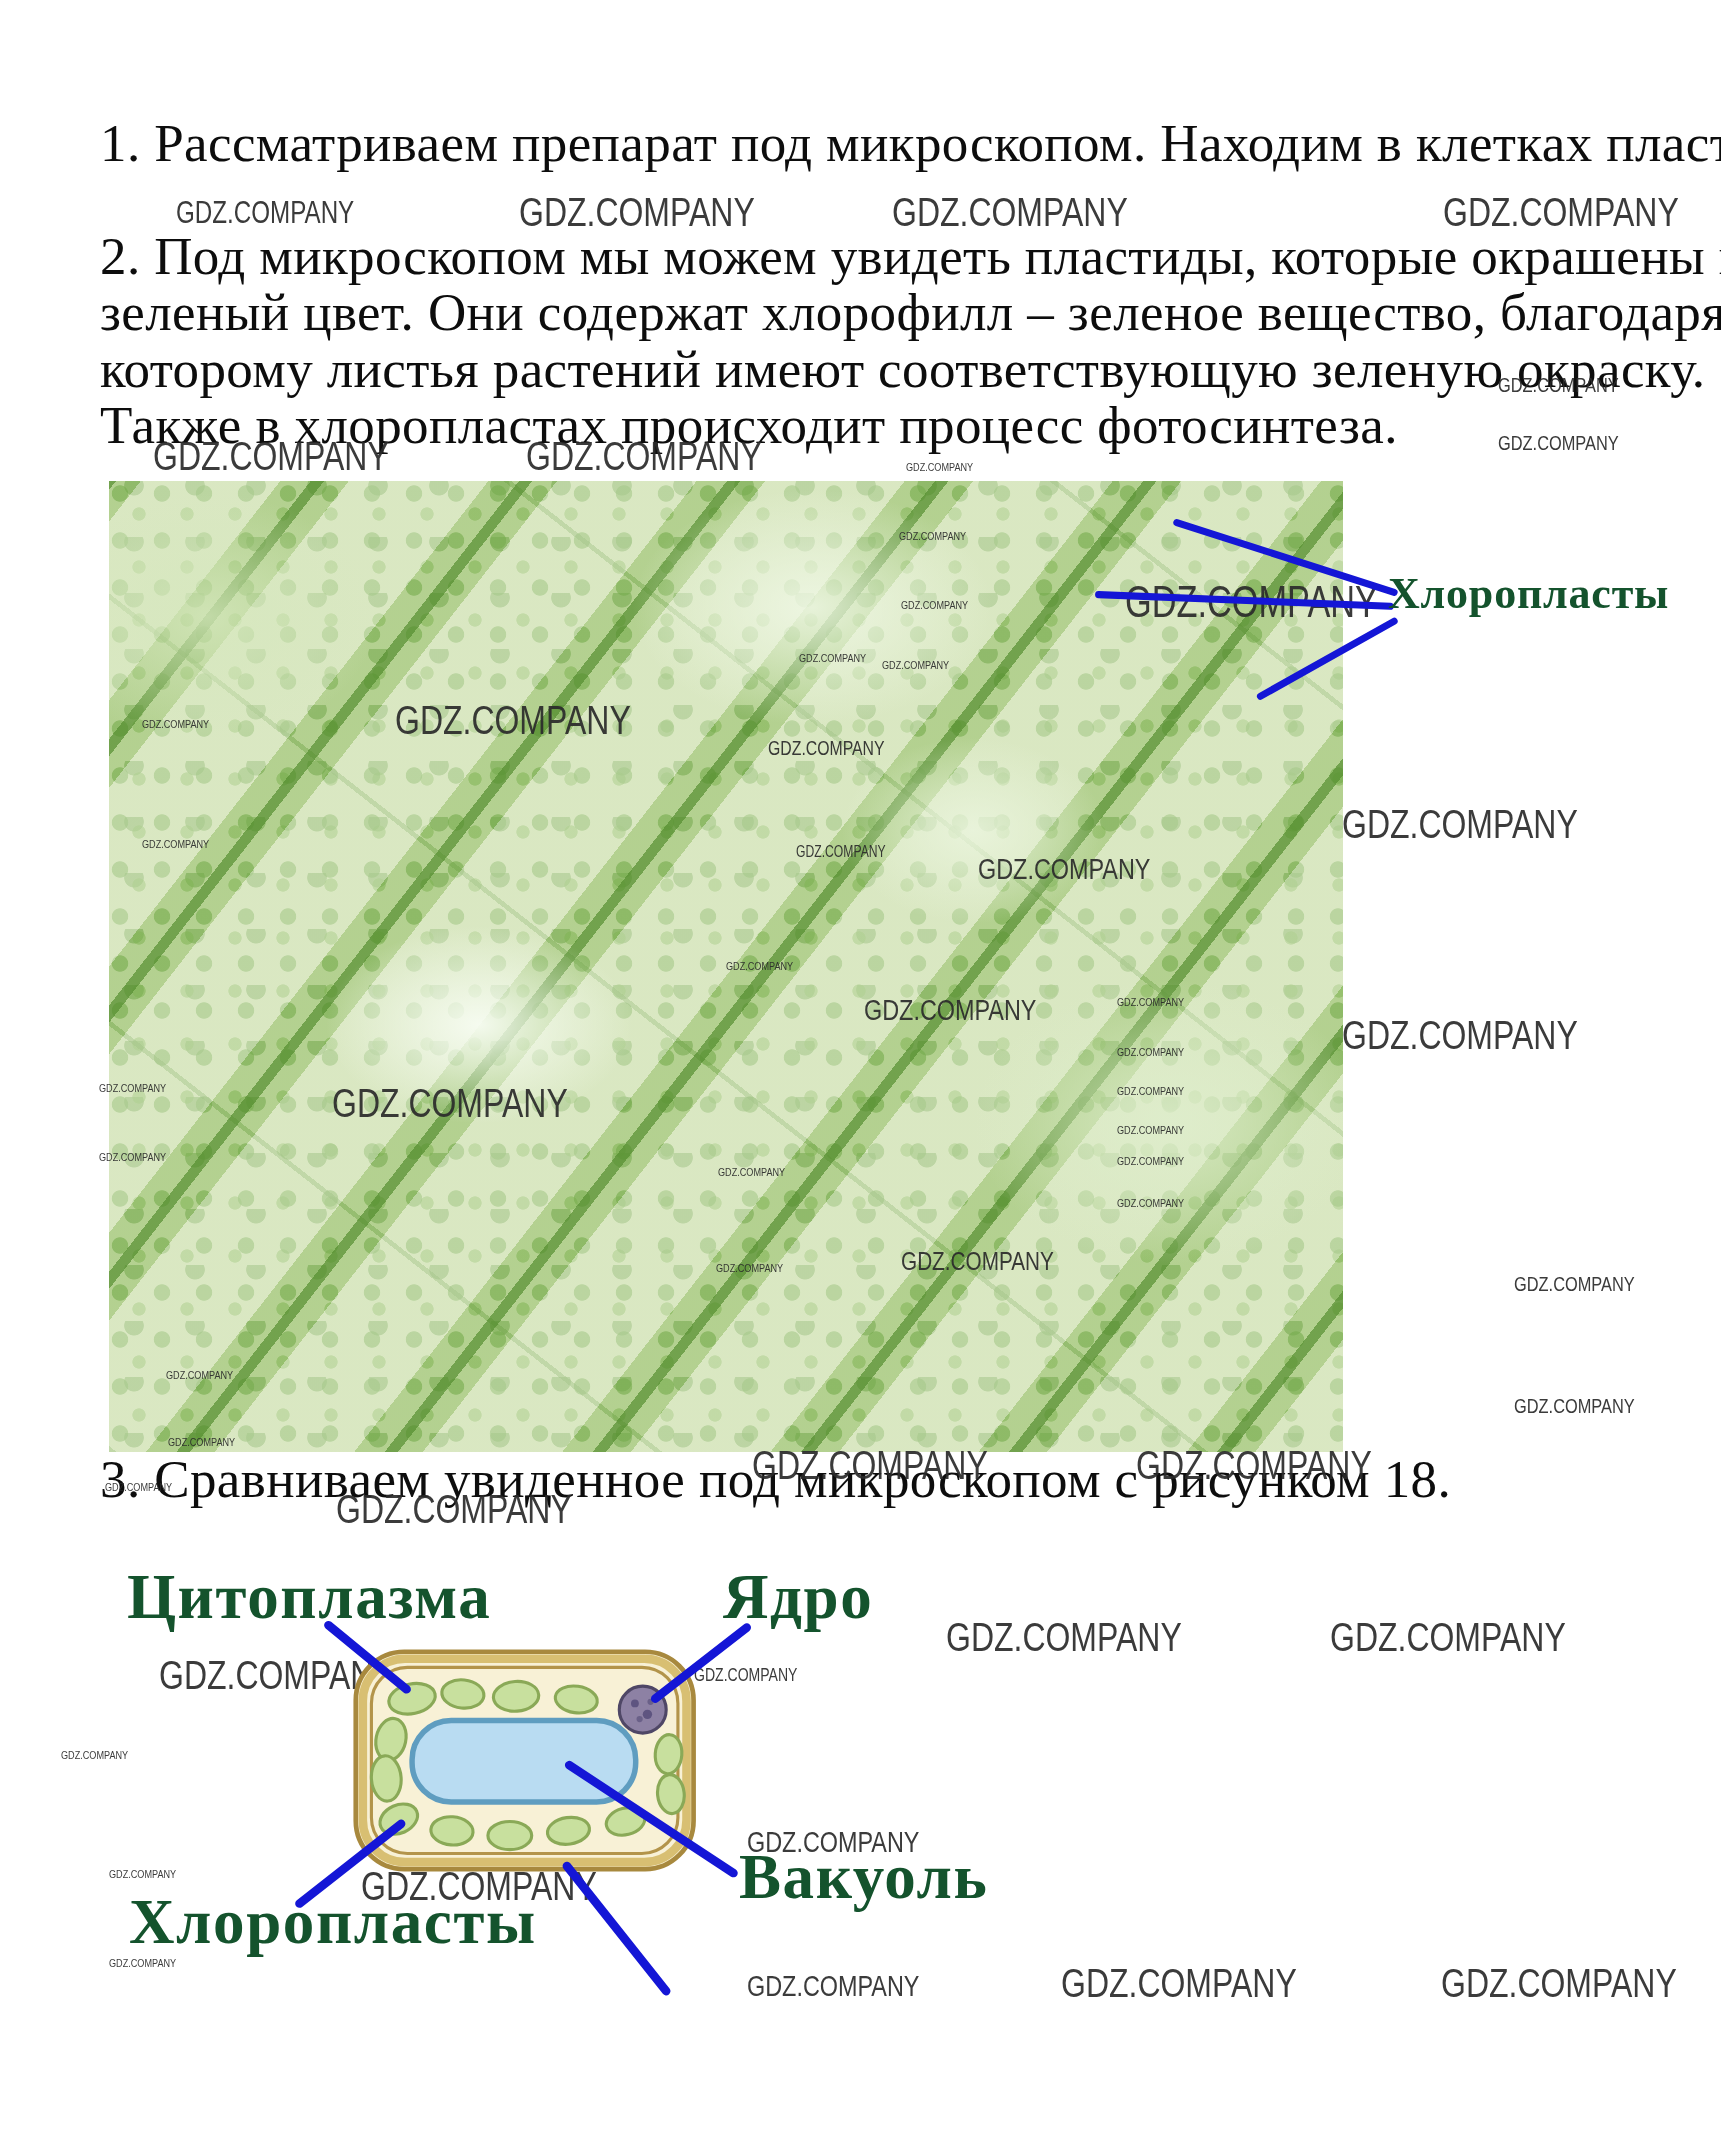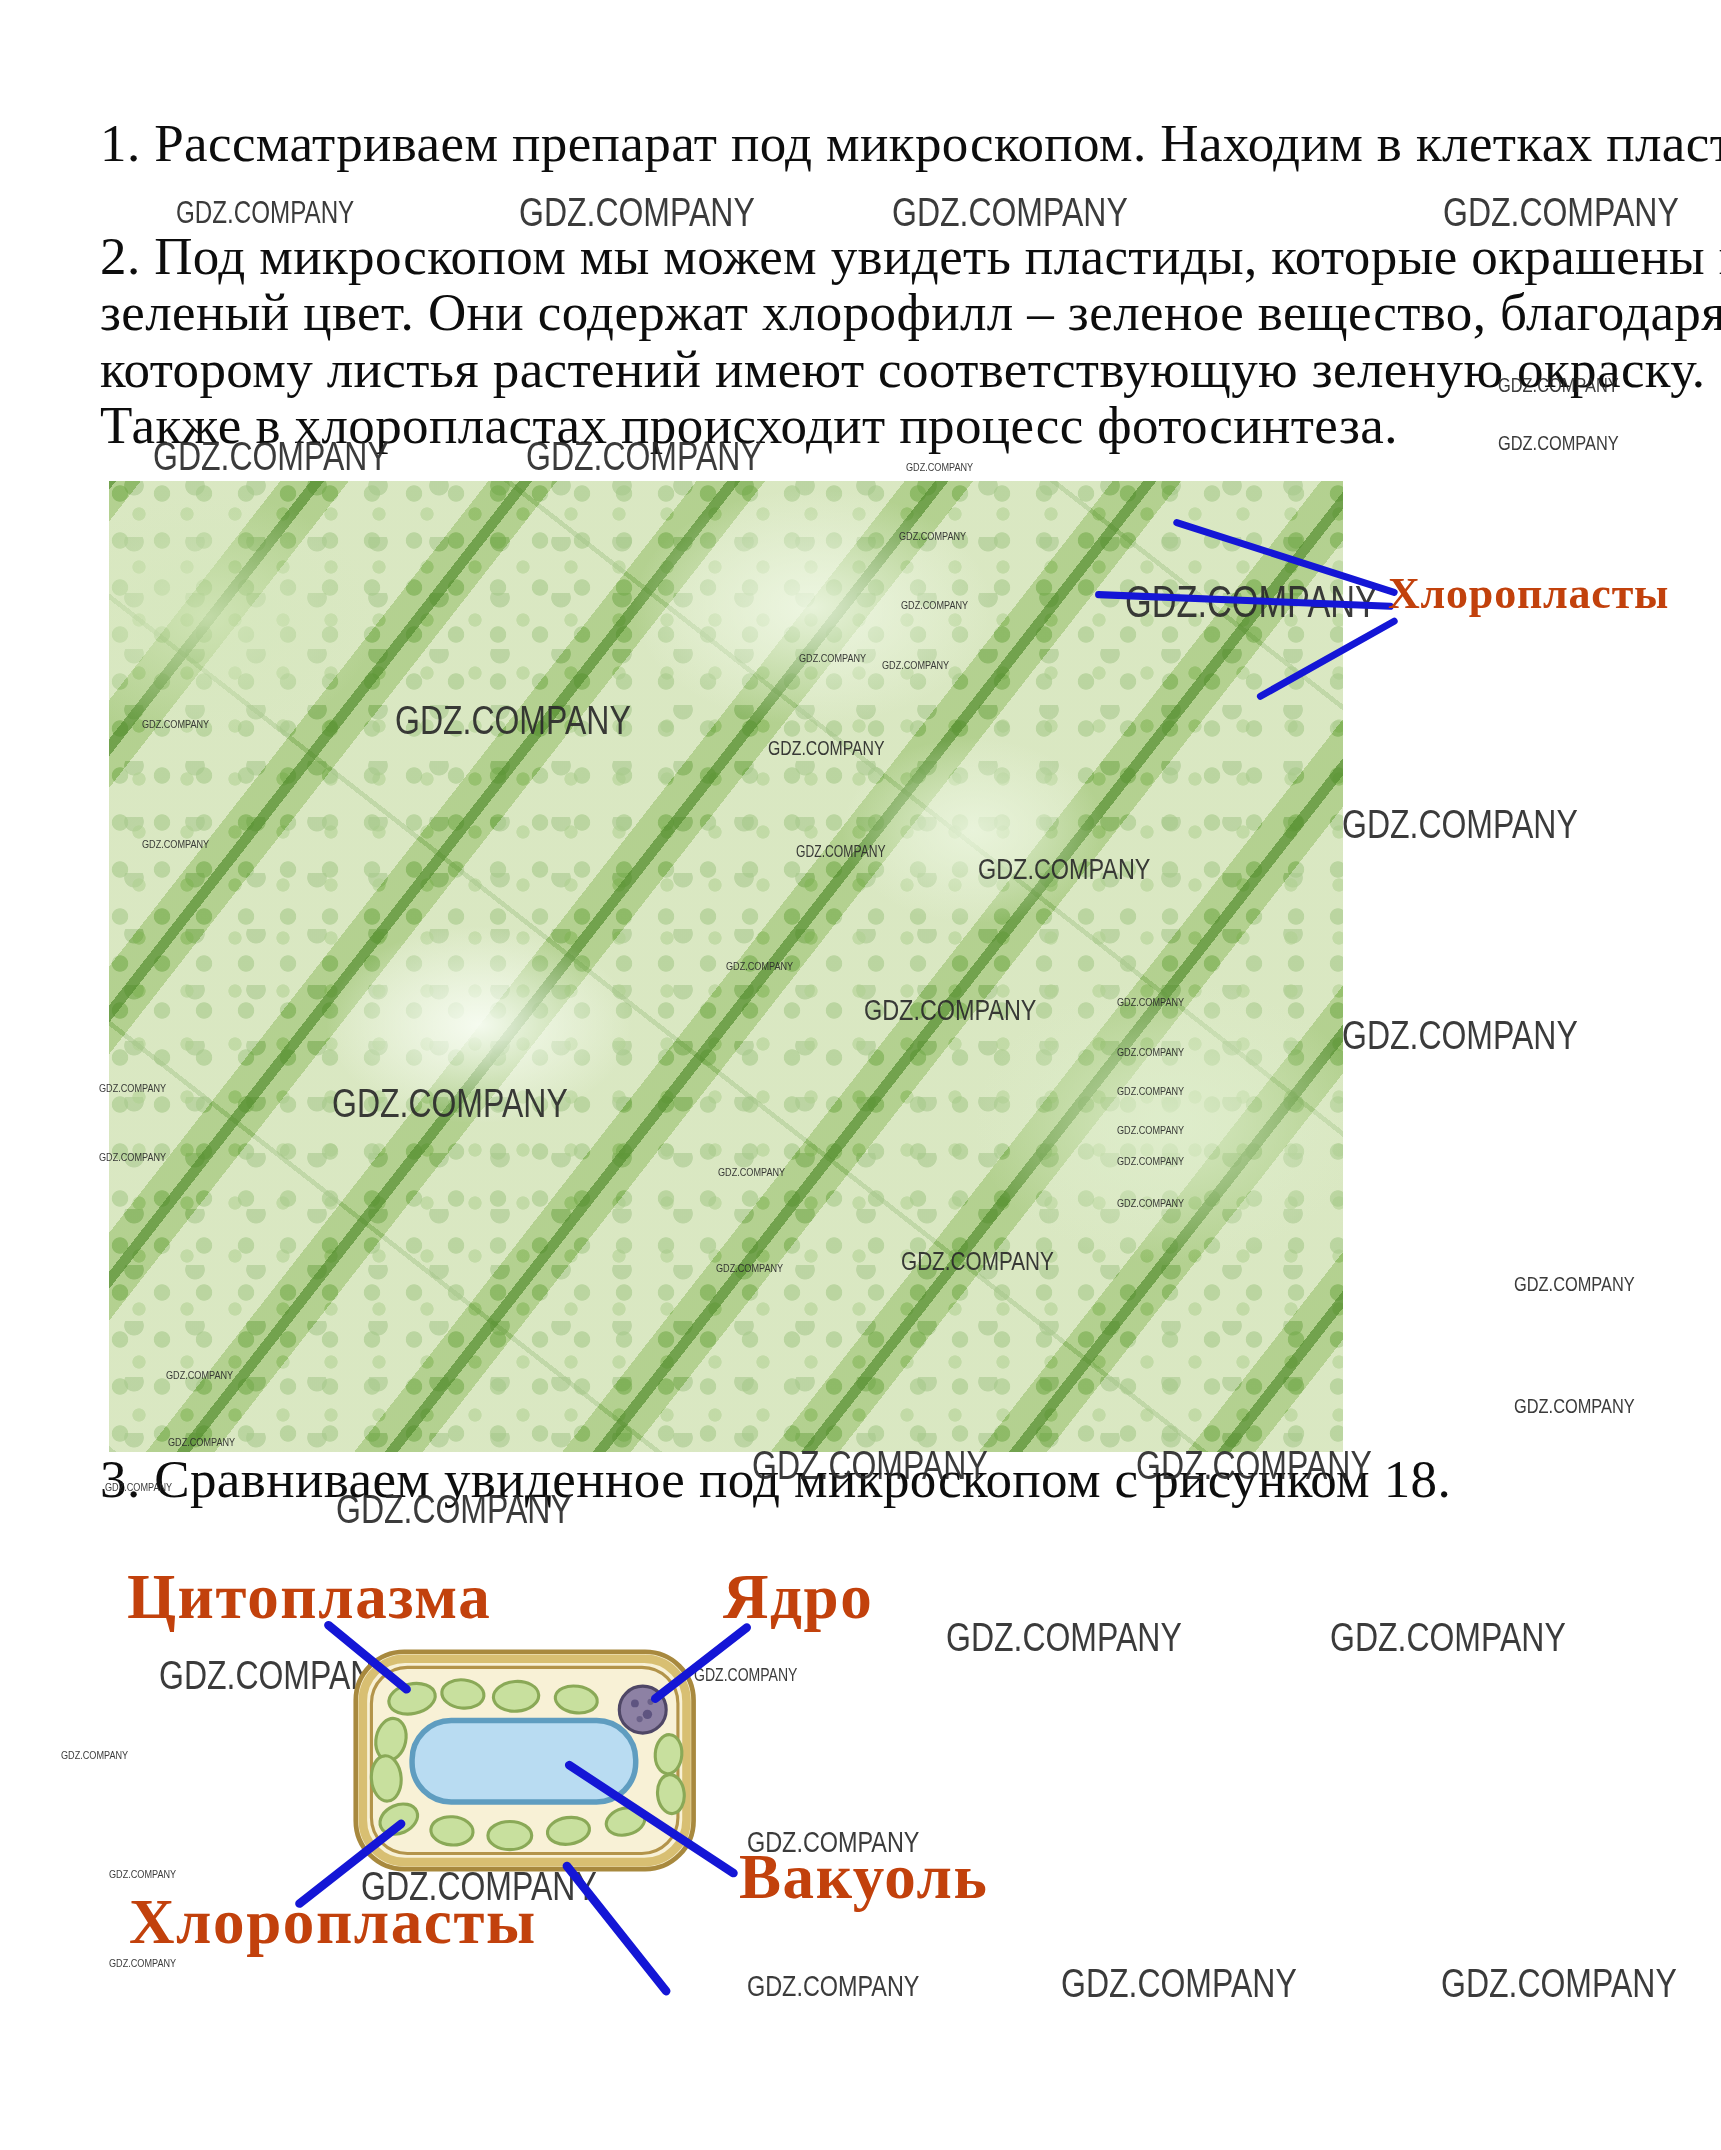--- a/index.html
+++ b/index.html
@@ -11,21 +11,21 @@
     position:absolute;left:100px;font-size:53px;line-height:1;color:#0d0d0d;
     white-space:nowrap;letter-spacing:0.4px;
   }
   .wm{
     position:absolute;font-family:"Liberation Sans",sans-serif;font-weight:400;
     color:#2b2b2b;opacity:.92;transform:scaleX(.78);transform-origin:0 0;
     white-space:nowrap;line-height:1;letter-spacing:0px;z-index:6;
   }
   .bluelabel{
     position:absolute;font-family:"Liberation Serif",serif;font-weight:bold;
-    color:#c2410c;line-height:1;white-space:nowrap;z-index:8;letter-spacing:1.6px;
+    color:#14532d;line-height:1;white-space:nowrap;z-index:8;letter-spacing:1.6px;
   }
   #micro{
     position:absolute;left:109px;top:481px;width:1234px;height:971px;z-index:1;
     background-color:#cadcab;
     background-image:
       radial-gradient(ellipse 219px 141px at 30% 56%, rgba(247,252,242,.95), rgba(247,252,242,0) 70%),
       radial-gradient(ellipse 250px 164px at 57% 13%, rgba(240,248,230,.85), rgba(240,248,230,0) 72%),
       radial-gradient(ellipse 282px 203px at 86% 66%, rgba(223,238,205,.8), rgba(223,238,205,0) 70%),
       radial-gradient(ellipse 188px 133px at 70% 36%, rgba(236,246,224,.8), rgba(236,246,224,0) 70%),
       radial-gradient(ellipse 235px 172px at 8% 14%, rgba(214,232,190,.8), rgba(214,232,190,0) 72%),

